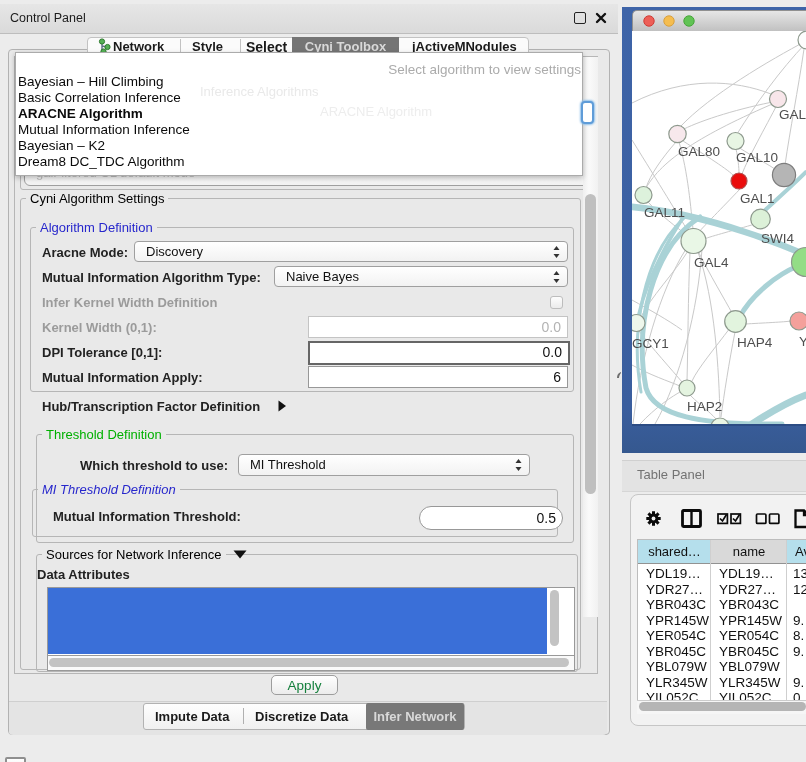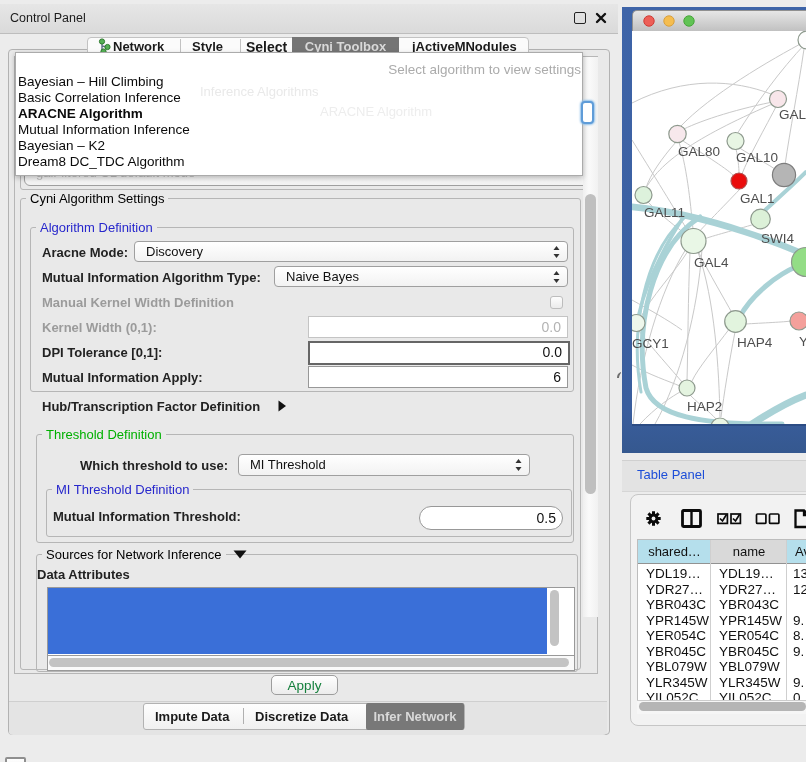--- a/index.html
+++ b/index.html
@@ -73,21 +73,21 @@
       <path d="M3.5 0 L6.5 4 L0.5 4 Z M3.5 12 L6.5 8 L0.5 8 Z" fill="#333"></path>
     </svg>
 </div>
 <div class="lbl" style="left:42px;top:270px;">Mutual Information Algorithm Type:</div>
 <div class="combo" style="left:274px;top:266px;width:292px;height:19px;">
   <div class="ct" style="line-height:19px;">Naive Bayes</div>
   <svg class="carr" viewBox="0 0 7 12">
       <path d="M3.5 0 L6.5 4 L0.5 4 Z M3.5 12 L6.5 8 L0.5 8 Z" fill="#333"></path>
     </svg>
 </div>
-<div class="lbl dis" style="left:42px;top:295px;">Manual Kernel Width Definition</div>
+<div class="lbl dis" style="left:42px;top:295px;">Infer Kernel Width Definition</div>
 <div class="abs" style="left:550px;top:296px;width:11px;height:11px;border:1px solid #bdbdbd;border-radius:3px;background:linear-gradient(#fdfdfd,#ebebeb);"></div>
 <div class="lbl dis" style="left:42px;top:320px;">Kernel Width (0,1):</div>
 <div class="field" style="left:308px;top:316px;width:258px;height:20px;border-color:#c4c4c4;">
     <span class="fv" style="color:#b3b3b3;line-height:20px;">0.0</span>
   </div>
 <div class="lbl" style="left:42px;top:345px;">DPI Tolerance [0,1]:</div>
 <div class="field" style="left:308px;top:341px;width:258px;height:20px;border:2px solid #666;">
     <span class="fv" style="line-height:18px;">0.0</span>
   </div>
 <div class="lbl" style="left:42px;top:370px;">Mutual Information Apply:</div>
@@ -104,21 +104,21 @@
   <span class="gt" style="color:#00b000;">Threshold Definition</span>
 </div>
 <div class="lbl" style="left:80px;top:458px;">Which threshold to use:</div>
 <div class="combo" style="left:238px;top:454px;width:290px;height:20px;">
   <div class="ct" style="line-height:20px;">MI Threshold</div>
   <svg class="carr" viewBox="0 0 7 12">
       <path d="M3.5 0 L6.5 4 L0.5 4 Z M3.5 12 L6.5 8 L0.5 8 Z" fill="#333"></path>
     </svg>
 </div>
 
-<div class="grp" style="left:46px;top:489px;width:524px;height:46px;">
+<div class="grp" style="left:32px;top:489px;width:524px;height:46px;font-style:italic;">
   <span class="gt" style="color:#2727cc;">MI Threshold Definition</span>
 </div>
 <div class="lbl" style="left:53px;top:509px;">Mutual Information Threshold:</div>
 <div class="field" style="left:419px;top:506px;width:142px;height:22px;border-radius:12px;">
     <span class="fv" style="line-height:22px;">0.5</span>
   </div>
 
 <div class="grp" style="left:36px;top:554px;width:540px;height:116px;">
   <span class="gt">Sources for Network Inference</span>
 </div>
@@ -242,21 +242,21 @@
     <text x="644" y="217">GAL11</text>
     <text x="694" y="267">GAL4</text>
     <text x="737" y="347">HAP4</text>
     <text x="799" y="346">YJ</text>
     <text x="632" y="348">GCY1</text>
     <text x="687" y="411">HAP2</text>
   </g>
 </svg>
 
 <div class="abs" style="left:622px;top:460px;width:184px;height:30px;background:#e3e3e3;border-top:1px solid #d0d0d0;border-bottom:1px solid #d6d6d6;"></div>
-<div class="abs" style="left:637px;top:467px;font-size:13px;color:#1d4ed8;">Table Panel</div>
+<div class="abs" style="left:637px;top:467px;font-size:13px;color:#737373;">Table Panel</div>
 <div class="abs" style="left:630px;top:494px;width:186px;height:230px;background:#f2f2f2;border:1px solid #c6c6c6;border-radius:8px;"></div>
 
 <svg class="abs" style="left:645px;top:509px;" width="165" height="20" viewBox="0 0 165 20">
   <g stroke="#0a0a0a" stroke-width="3" stroke-linecap="butt">
     <path d="M12.7 9.5 L15.7 9.5 M11.47 12.47 L13.59 14.59 M8.5 13.7 L8.5 16.7 M5.53 12.47 L3.41 14.59 M4.3 9.5 L1.3 9.5 M5.53 6.53 L3.41 4.41 M8.5 5.3 L8.5 2.3 M11.47 6.53 L13.59 4.41"></path>
   </g>
   <circle cx="8.5" cy="9.5" r="4.9" fill="#0a0a0a"></circle>
   <circle cx="8.5" cy="9.5" r="1.9" fill="#efefef"></circle>
   <rect x="37.5" y="1.5" width="18" height="16" fill="none" stroke="#0a0a0a" stroke-width="2.8" rx="1"></rect>
   <line x1="46.5" y1="1.5" x2="46.5" y2="17.5" stroke="#0a0a0a" stroke-width="2.4"></line>

